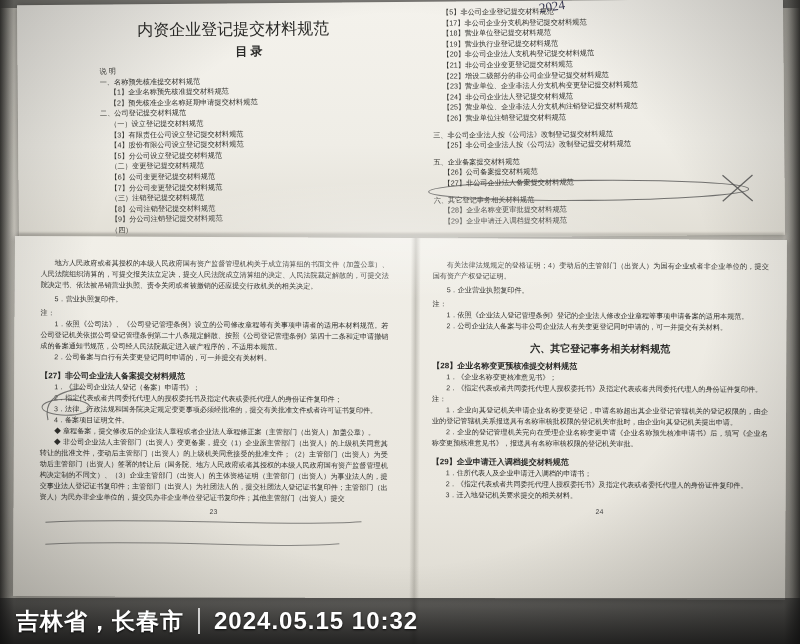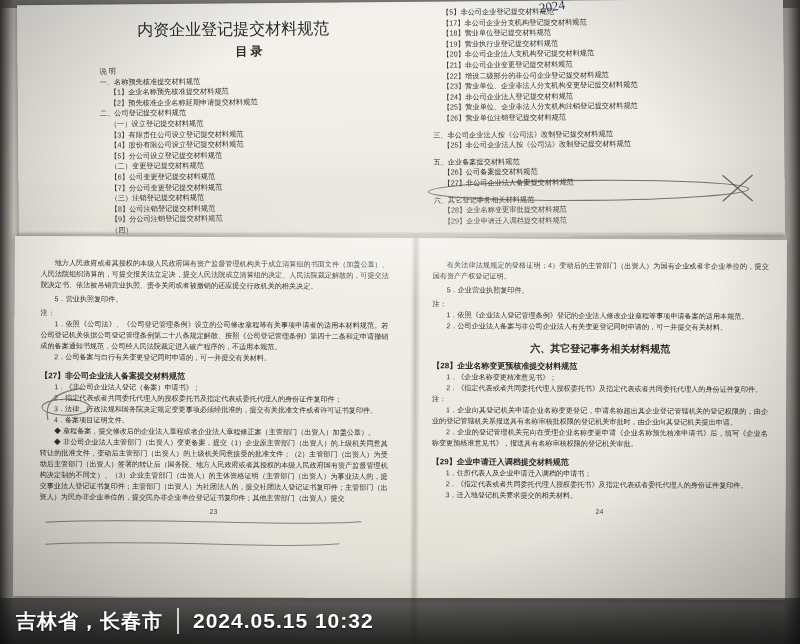--- a/index.html
+++ b/index.html
@@ -51,24 +51,24 @@
   .para{font-size:7.1px;line-height:11px;color:#2f2f2c;text-align:justify;}
   .para.ind{text-indent:14px;}
   .pg{font-size:7px;color:#444;}
   .scribble{position:absolute;pointer-events:none;}
   
   .stampbar{
     position:absolute;left:0;bottom:0;width:800px;height:46px;
     background:linear-gradient(180deg,rgba(25,25,25,.62),rgba(15,15,15,.88));
     display:flex;align-items:center;gap:14px;padding:0 16px;box-sizing:border-box;
   }
-  .stamp-loc{color:#fff;font-size:20px;font-weight:bold;letter-spacing:1px;
+  .stamp-loc{color:#fff;font-size:23px;font-weight:bold;letter-spacing:1px;
     text-shadow:0 1px 2px rgba(0,0,0,.8);}
   .stamp-sep{width:2px;height:26px;background:rgba(255,255,255,.75);}
-  .stamp-time{color:#fff;font-size:21px;font-weight:bold;letter-spacing:1px;
+  .stamp-time{color:#fff;font-size:24px;font-weight:bold;letter-spacing:1px;
     text-shadow:0 1px 2px rgba(0,0,0,.8);}
   
   .glare{
     position:absolute;left:120px;top:180px;width:560px;height:120px;
     background:radial-gradient(ellipse at center, rgba(255,255,255,.35), rgba(255,255,255,0) 70%);
     pointer-events:none;
   }
   .vign{
     position:absolute;inset:0;pointer-events:none;
     background:radial-gradient(ellipse at 50% 45%, rgba(0,0,0,0) 55%, rgba(0,0,0,.28) 100%);

